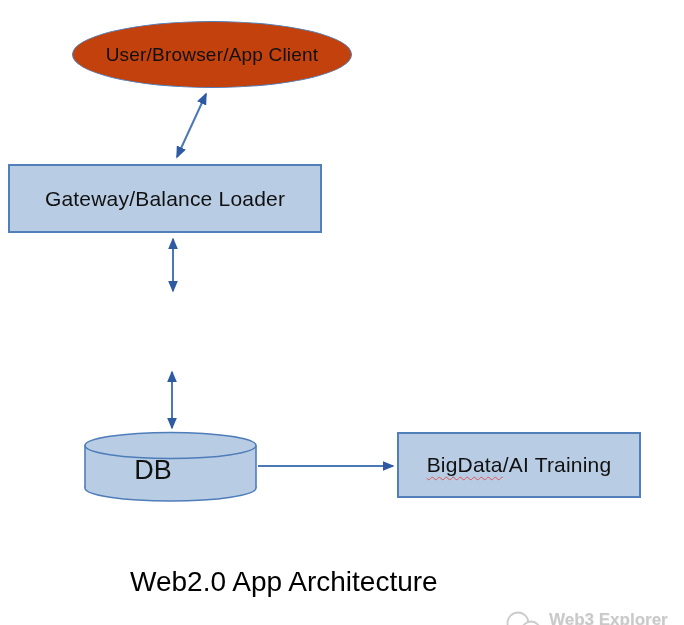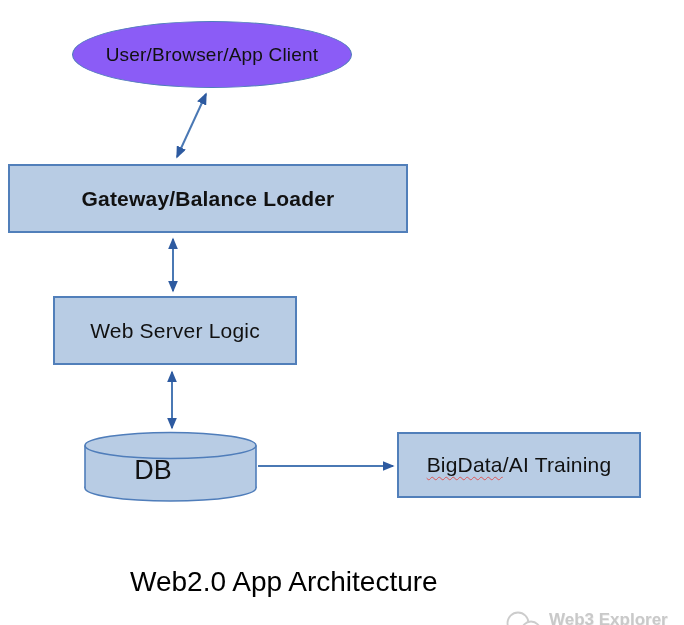--- a/index.html
+++ b/index.html
@@ -30,27 +30,27 @@
     box-sizing:border-box;
     text-align:center;
     letter-spacing:0.2px;
   }
   .rect-node{
     background:var(--node-fill);
     border:2px solid var(--node-border);
     font-size:21px;
   }
   .ellipse-node{
-    background:#8b5cf6;
+    background:#c2410c;
     border:1.5px solid var(--ellipse-border);
     border-radius:50%;
     font-size:19px;
   }
   #node-client{left:72px;top:21px;width:280px;height:67px;}
-  #node-gateway{left:8px;top:164px;width:400px;height:69px;font-weight:bold;}
+  #node-gateway{left:8px;top:164px;width:314px;height:69px;}
   #node-web-server{left:53px;top:296px;width:244px;height:69px;}
   #node-bigdata{left:397px;top:432px;width:244px;height:66px;}
   .misspelled{
     text-decoration-line:underline;
     text-decoration-style:wavy;
     text-decoration-color:var(--spellcheck-red);
     text-decoration-thickness:1px;
     text-underline-offset:4px;
   }
   #cylinder-svg{position:absolute;left:84px;top:431px;}
@@ -98,23 +98,20 @@
   </svg>
 
   <div id="node-client" class="node ellipse-node">
     <span>User/Browser/App Client</span>
   </div>
 
   <div id="node-gateway" class="node rect-node">
     <span>Gateway/Balance Loader</span>
   </div>
 
-  <div id="node-web-server" class="node rect-node">
-    <span>Web Server Logic</span>
-  </div>
 
   <svg id="cylinder-svg" width="173" height="72" viewBox="0 0 173 72" xmlns="http://www.w3.org/2000/svg">
     <ellipse cx="86.5" cy="57" rx="85.5" ry="13" fill="var(--node-fill)" stroke="var(--ellipse-border)" stroke-width="1.6"></ellipse>
     <rect x="1" y="14.5" width="171" height="42.5" fill="var(--node-fill)"></rect>
     <ellipse cx="86.5" cy="14.5" rx="85.5" ry="13" fill="var(--node-fill)" stroke="var(--ellipse-border)" stroke-width="1.6"></ellipse>
     <line x1="1" y1="14.5" x2="1" y2="57" stroke="var(--ellipse-border)" stroke-width="1.6"></line>
     <line x1="172" y1="14.5" x2="172" y2="57" stroke="var(--ellipse-border)" stroke-width="1.6"></line>
   </svg>
   <div id="db-label">
     <span>DB</span>

